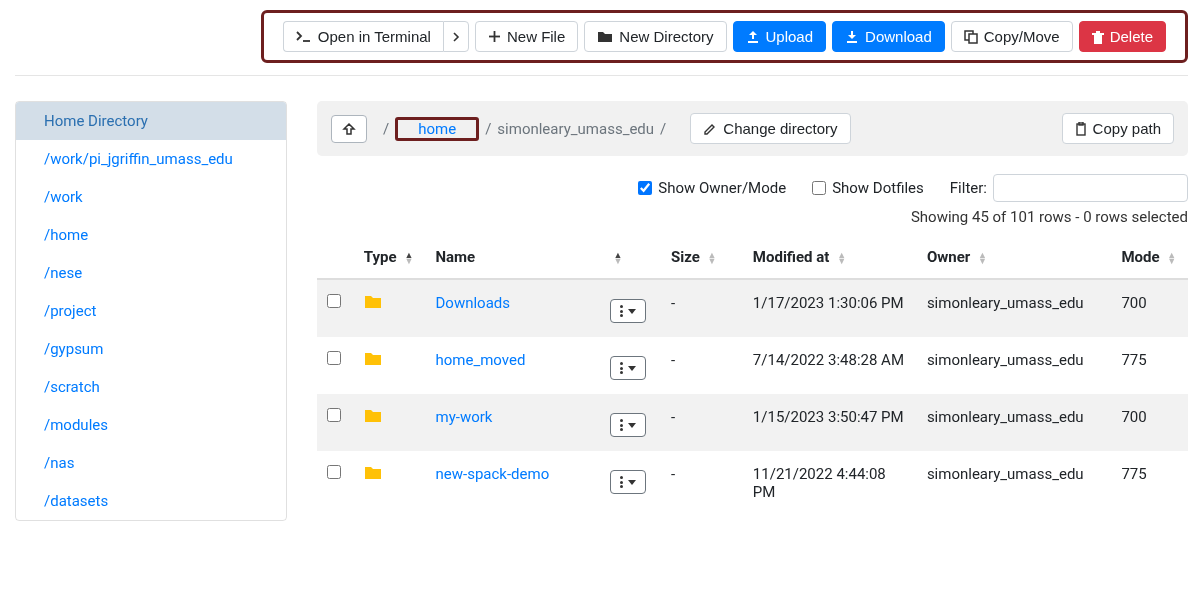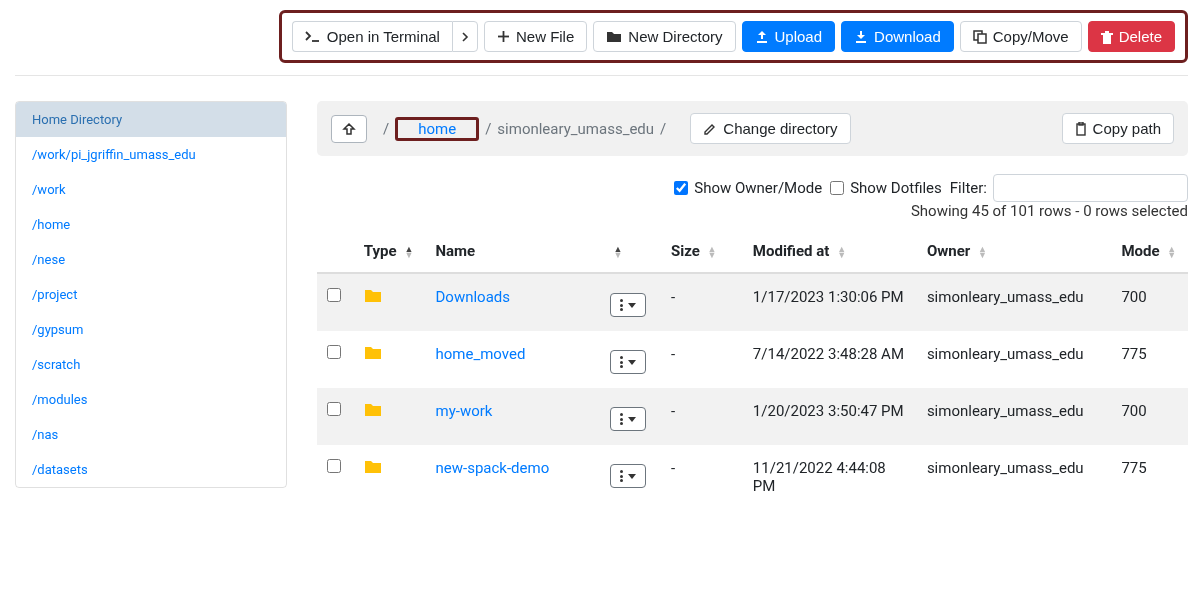--- a/index.html
+++ b/index.html
@@ -13,21 +13,21 @@
     
     
     .top-toolbar-wrap {
       padding: 10px 15px 0;
     }
     .top-toolbar {
       display: flex;
       justify-content: flex-end;
       border: 3px solid #6d1f1f;
       border-radius: 6px;
-      padding: 8px 10px;
+      padding: 8px 19px;
       gap: 6px;
       margin-left: auto;
       width: fit-content;
     }
     .btn {
       display: inline-flex;
       align-items: center;
       gap: 6px;
       padding: 6px 12px;
       border-radius: 4px;
@@ -76,24 +76,24 @@
     
     
     .sidebar {
       width: 272px;
       flex-shrink: 0;
       border: 1px solid rgba(0,0,0,0.12);
       border-radius: 4px;
       overflow: hidden;
     }
     .sidebar-item {
-      padding: 10px 16px;
+      padding: 10px 28px;
       color: #007bff;
       cursor: pointer;
-      font-size: 13px;
+      font-size: 15px;
     }
     .sidebar-item.active {
       background: #d3dee8;
       color: #2a6fb0;
     }
     
     
     .main {
       flex: 1;
       min-width: 0;
@@ -134,21 +134,22 @@
       padding: 0 20px;
     }
     .crumb-bar .btn { margin-left: 8px; }
     .crumb-bar .btn.right { margin-left: auto; }
     
     
     .filter-row {
       display: flex;
       align-items: center;
       justify-content: flex-end;
-      gap: 8px;
+      gap: 26px;
+      margin-bottom: 6px;
       font-size: 15px;
     }
     .filter-row label { display: inline-flex; align-items: center; gap: 6px; }
     .filter-row input[type="text"] {
       width: 195px;
       padding: 5px 8px;
       border: 1px solid #ced4da;
       border-radius: 4px;
       font-size: 14px;
     }
@@ -479,21 +480,21 @@
     <td><span class="name-link">my-work</span></td>
     <td><button class="row-menu-btn">
                 <span class="dots-v">
                   <span></span>
                   <span></span>
                   <span></span>
                 </span>
                 <span class="caret-down"></span>
               </button></td>
     <td>-</td>
-    <td>1/20/2023 3:50:47 PM</td>
+    <td>1/15/2023 3:50:47 PM</td>
     <td>simonleary_umass_edu</td>
     <td>700</td>
   </tr>
           <tr>
     <td><input type="checkbox" style=""></td>
     <td><span class="folder-icon"><svg width="18" height="15" viewBox="0 0 18 15">
                   <path d="M1 2 h6 l2 2 h8 v10 h-16 z" fill="#ffc107"></path>
                 </svg></span></td>
     <td><span class="name-link">new-spack-demo</span></td>
     <td><button class="row-menu-btn">

